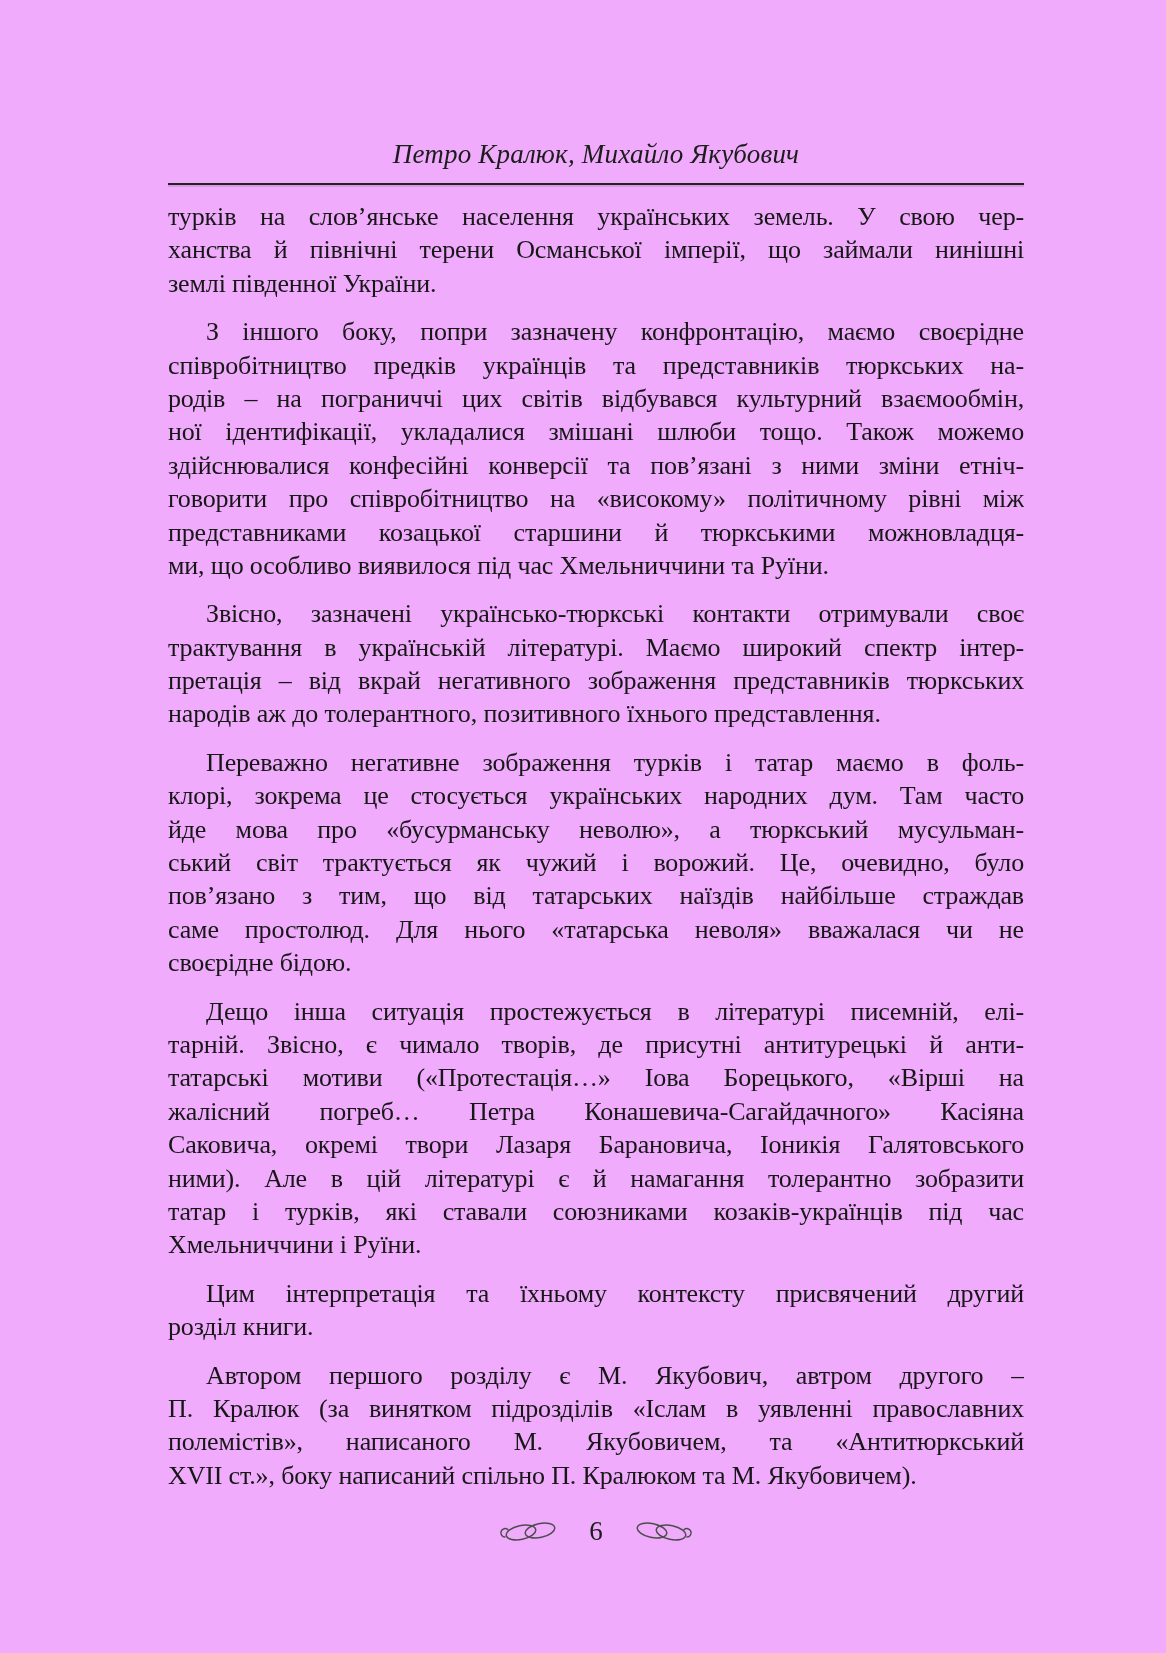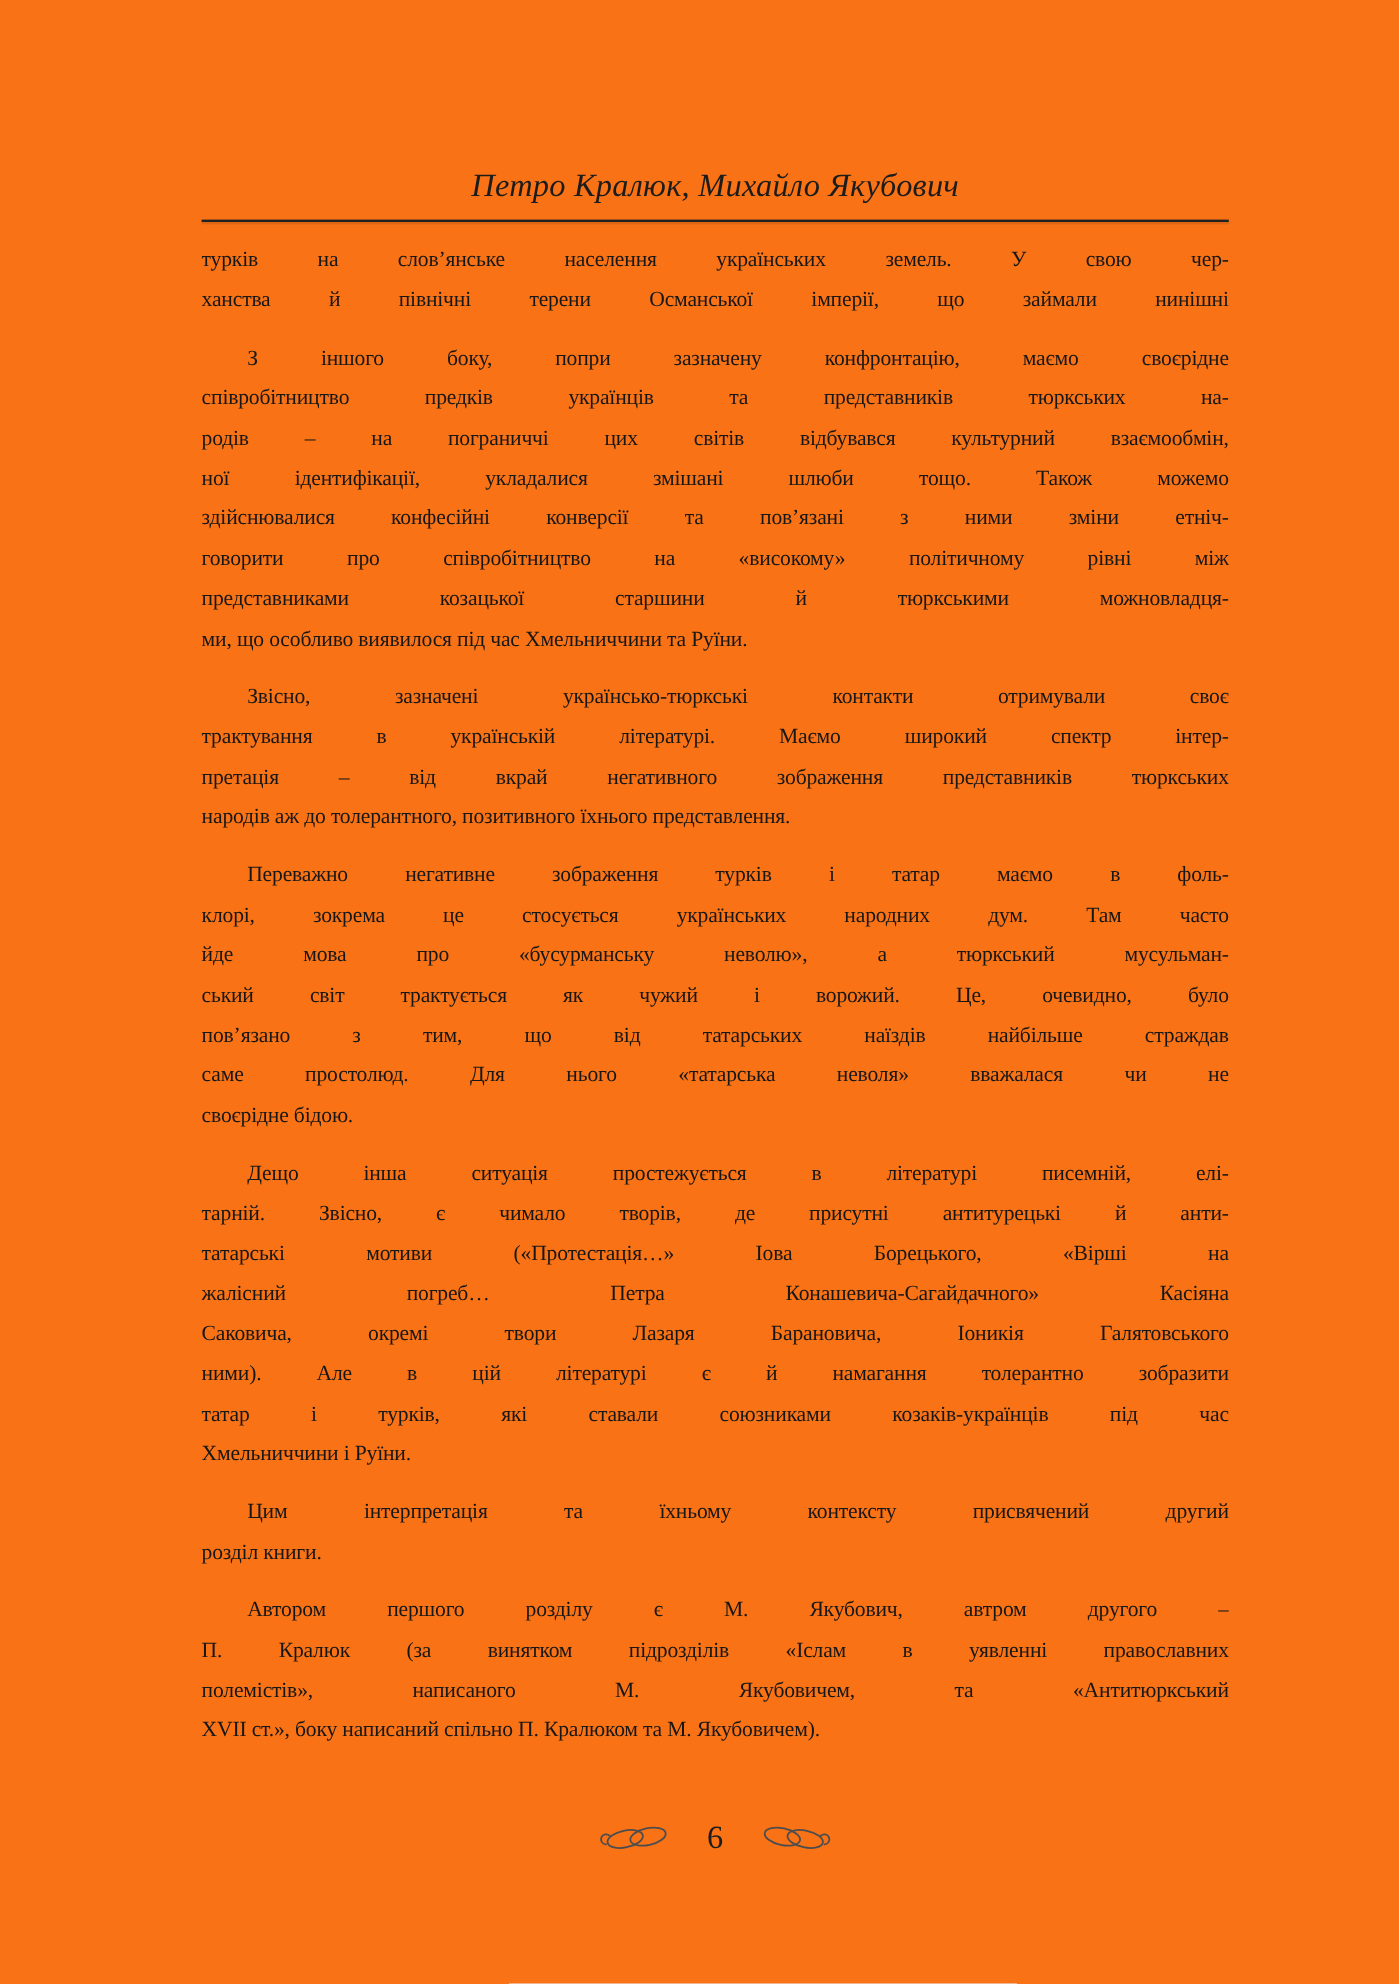--- a/index.html
+++ b/index.html
@@ -31,21 +31,21 @@
     height:0;
     border:none;
     border-top:2px solid #222222;
     box-shadow:0 2px 0 rgba(0,0,0,0.10);
   }
   .body-text{
     margin-top:15px;
   }
   .para{margin:0;padding:0;}
   .line{
-    font-size:18px;
+    font-size:26px;
     line-height:33.4px;
     height:33.4px;
     overflow:hidden;
     letter-spacing:-0.15px;
     text-align:justify;
     text-align-last:justify;
     -moz-text-align-last:justify;
     white-space:normal;
   }
   .line.last{
@@ -71,31 +71,32 @@
   }
   .flourish{
     display:inline-flex;
     color:#4d4d4d;
   }
   .flourish.right svg{transform:scaleX(-1);}
 </style>
 </head>
 <body>
 
-<div class="page" style="background: #f97316; color: rgb(23, 23, 23);">
+<div class="page" style="background: #f0abfc; color: rgb(23, 23, 23);">
   <div class="content">
     <header>
       <div class="running-title">Петро Кралюк, Михайло Якубович</div>
       <hr class="header-rule" style="border-top-color: rgb(34, 34, 34);">
     </header>
 
     <main class="body-text">
         <div class="para">
           <div class="line">турків на слов’янське населення українських земель. У свою чер-</div>
           <div class="line">ханства й північні терени Османської імперії, що займали нинішні</div>
+          <div class="line last">землі південної України.</div>
         </div>
         <div class="para">
           <div class="line indent">З іншого боку, попри зазначену конфронтацію, маємо своєрідне</div>
           <div class="line">співробітництво предків українців та представників тюркських на-</div>
           <div class="line">родів – на пограниччі цих світів відбувався культурний взаємообмін,</div>
           <div class="line">ної ідентифікації, укладалися змішані шлюби тощо. Також можемо</div>
           <div class="line">здійснювалися конфесійні конверсії та пов’язані з ними зміни етніч-</div>
           <div class="line">говорити про співробітництво на «високому» політичному рівні між</div>
           <div class="line">представниками козацької старшини й тюркськими можновладця-</div>
           <div class="line last">ми, що особливо виявилося під час Хмельниччини та Руїни.</div>

